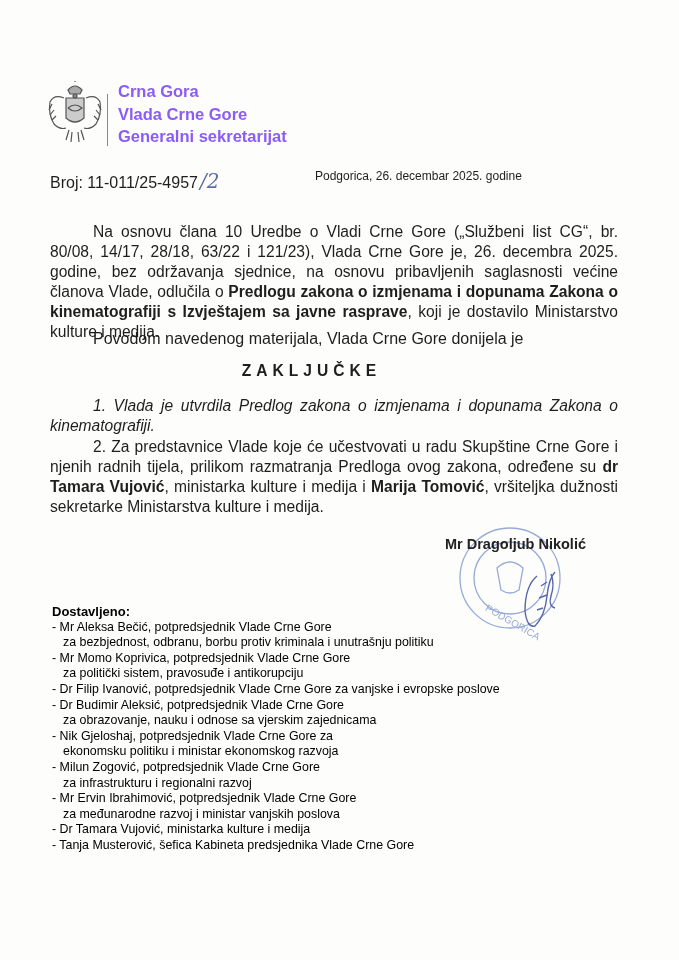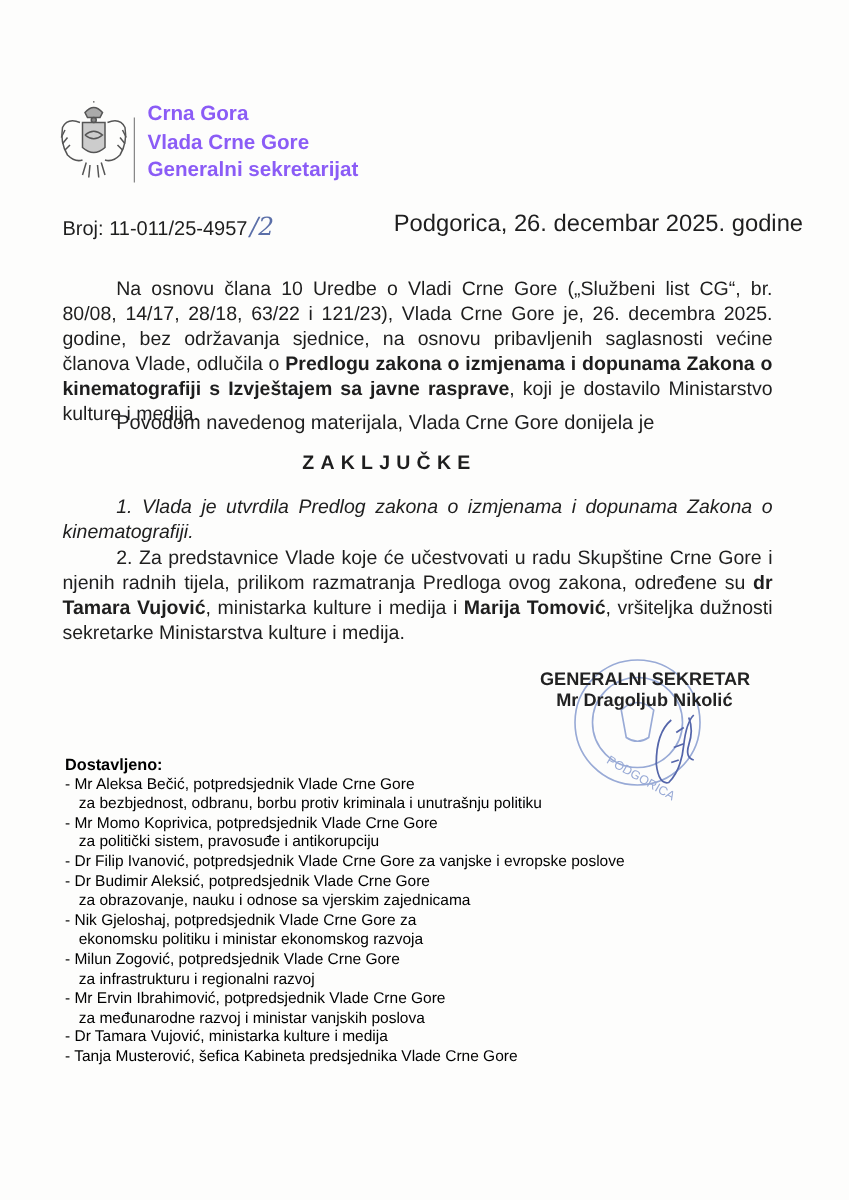--- a/index.html
+++ b/index.html
@@ -6,21 +6,21 @@
     body {
       width: 679px; height: 960px; background: #fdfdfc; position: relative; overflow: hidden;
       font-family: "Liberation Sans", sans-serif; color: #1e1e1e;
     }
     .abs { position: absolute; }
     .coat { left: 44px; top: 80px; width: 62px; height: 68px; }
     .vline { left: 107px; top: 94px; width: 1px; height: 52px; background: #888; }
     .hdr-lines { left: 118px; top: 80px; font-size: 16.5px; font-weight: bold; line-height: 22.5px; color: #8b5cf6; }
     .broj { left: 50px; top: 169px; font-size: 16px; }
     .hand { color: #5b6fa8; font-family: "DejaVu Serif", serif; font-style: italic; font-size: 20px; margin-left: 2px; }
-    .datum { left: 315px; top: 169px; font-size: 19px; }
+    .datum { left: 315px; top: 169px; font-size: 12px; }
     .para { left: 50px; width: 568px; font-size: 15.6px; line-height: 20px; text-align: justify; }
     .p1 { top: 222px; }
     .indent { text-indent: 43px; }
     b { font-weight: bold; }
     .povodom { left: 93px; top: 330px; font-size: 16px; text-align: center; }
     .title { left: 0; width: 623px; top: 362px; text-align: center; font-size: 15.6px; font-weight: bold; letter-spacing: 5px; }
     .p2 { top: 396px; font-style: italic; }
     .p3 { top: 437px; }
     .sign { left: 432px; top: 536px; font-size: 14.5px; font-weight: bold; line-height: 17px; color: #222; z-index: 2; }
     .sign .name { padding-left: 13px; }
@@ -81,21 +81,20 @@
     </g>
     <g fill="none" stroke="#5566aa" stroke-width="1.4">
       <path d="M82 60 Q70 70 70 95 Q72 112 80 110 Q90 100 92 80 Q94 62 100 56"></path>
       <path d="M86 70 l6 -4 M84 82 l8 -3 M82 94 l6 -2"></path>
       <path d="M96 58 q4 10 0 22 q-3 10 4 12"></path>
     </g>
   </svg>
 </div>
 
 <div class="abs sign">
-  <div>GENERALNI SEKRETAR</div>
   <div class="name">Mr Dragoljub Nikolić</div>
 </div>
 
 <div class="abs dost">
   <div class="lbl">Dostavljeno:</div>
   <div>
     <div>- Mr Aleksa Bečić, potpredsjednik Vlade Crne Gore</div>
     <div class="sub">za bezbjednost, odbranu, borbu protiv kriminala i unutrašnju politiku</div>
   </div>
   <div>

